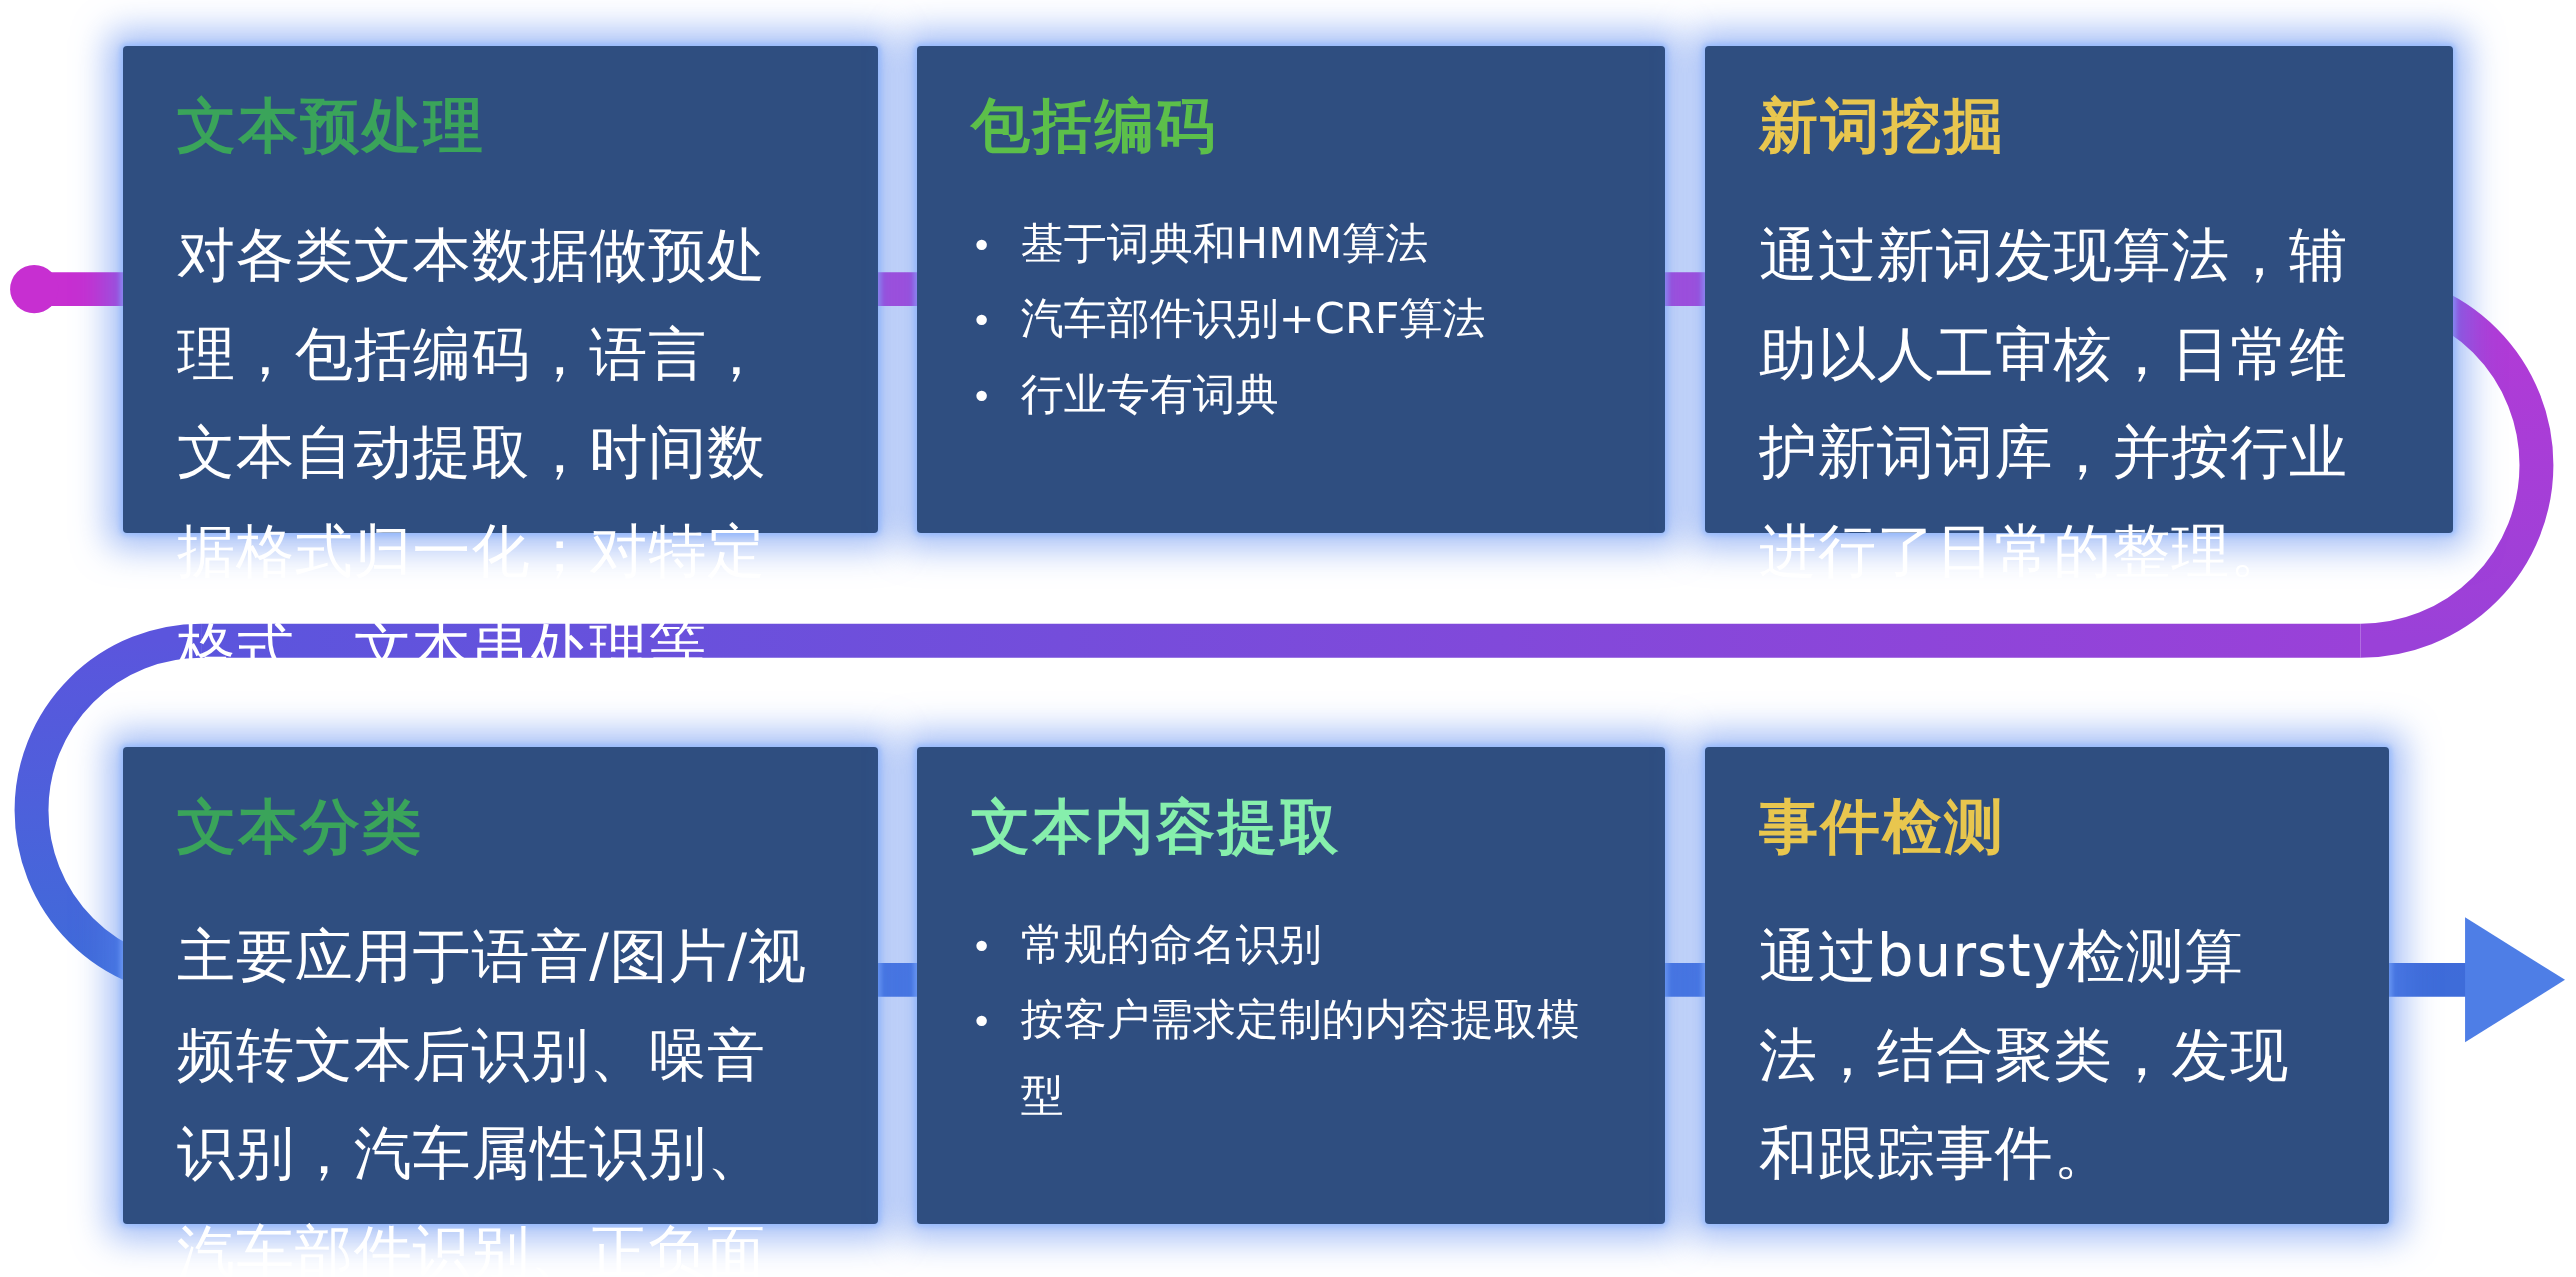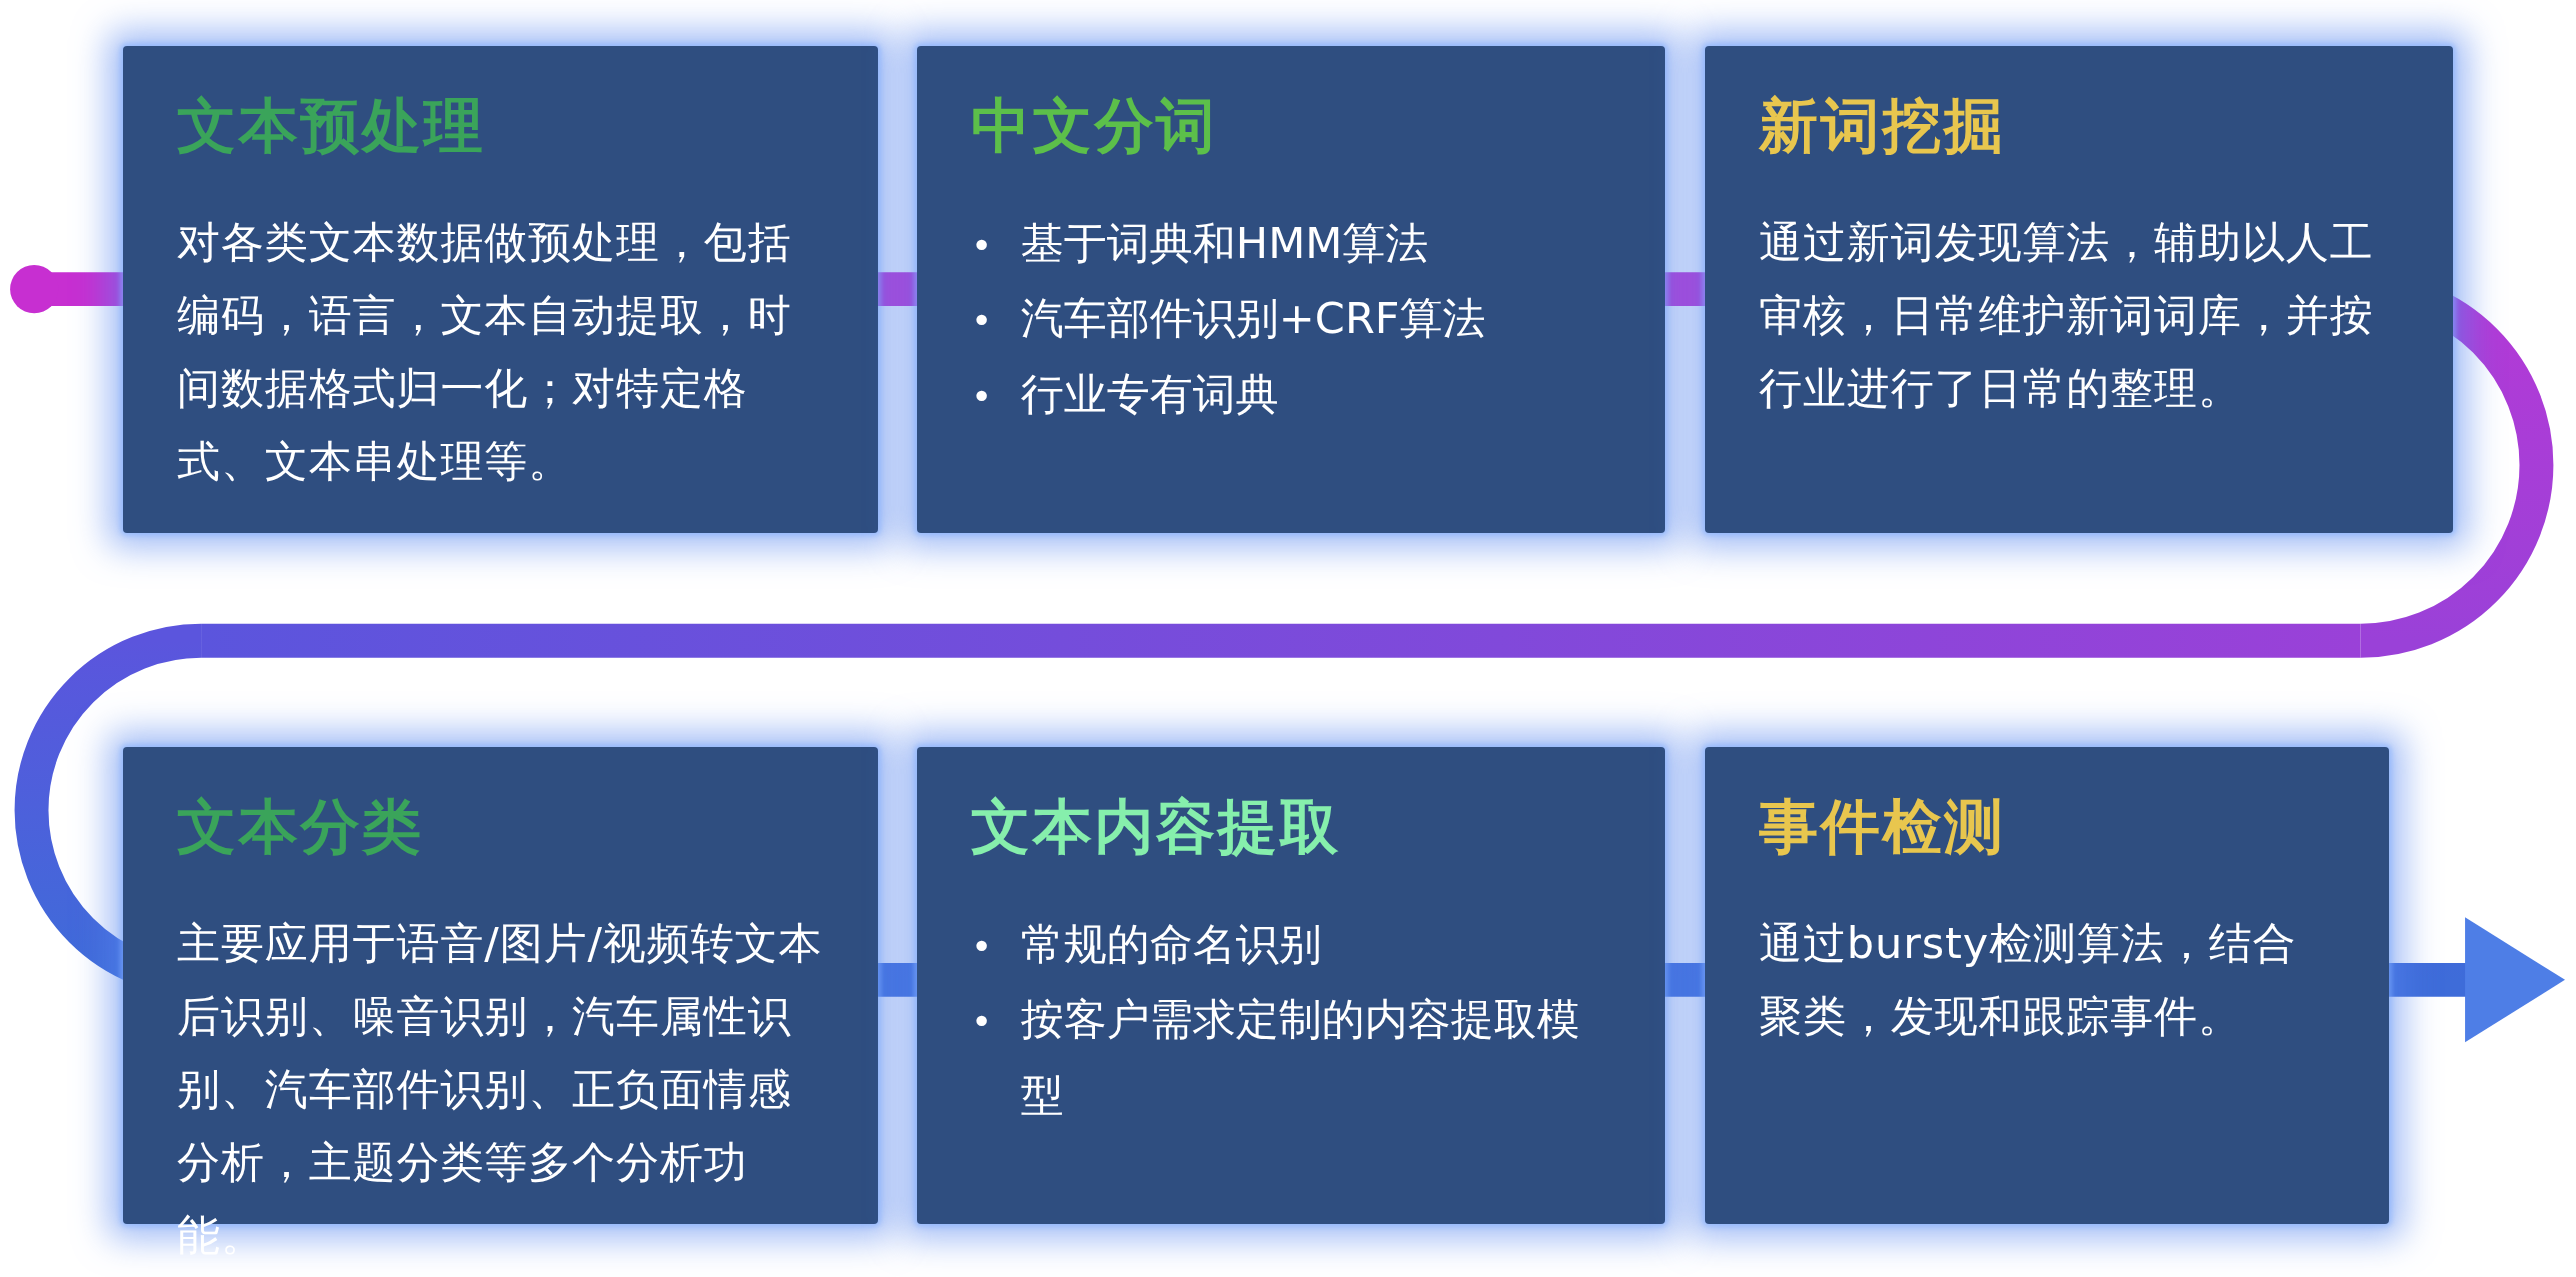--- a/index.html
+++ b/index.html
@@ -24,21 +24,21 @@
       0 0 5.4px 2.7px rgba(130, 175, 255, 0.55),
       0 0 34px 14.3px rgba(85, 133, 238, 0.55);
   }
   .card-title {
     font-size: 59px;
     font-weight: bold;
     letter-spacing: 2.7px;
     margin-bottom: 39px;
   }
   .card-body {
-    font-size: 43px;
+    font-size: 58px;
     line-height: 1.70;
     letter-spacing: 0.9px;
   }
   .card-bullets { list-style: none; }
   .bullet-item {
     display: flex;
     align-items: baseline;
     font-size: 43px;
     line-height: 1.75;
   }
@@ -81,21 +81,21 @@
     <circle cx="38" cy="324" r="27" fill="#C72FD1"></circle>
     <polygon points="2762,1028 2762,1168 2874,1098" fill="#4E7EE6"></polygon>
   </svg>
 
   <div class="card" style="left: 123px; top: 46px; width: 755px; height: 487px; background-color: rgb(47, 78, 128); color: rgb(255, 255, 255);">
     <h2 class="card-title" style="color: rgb(58, 164, 90);">文本预处理</h2>
     <p class="card-body">对各类文本数据做预处理，包括编码，语言，文本自动提取，时间数据格式归一化；对特定格式、文本串处理等。</p>
   </div>
 
   <div class="card" style="left: 917px; top: 46px; width: 748px; height: 487px; background-color: rgb(47, 78, 128); color: rgb(255, 255, 255);">
-    <h2 class="card-title" style="color: rgb(92, 191, 74);">中文分词</h2>
+    <h2 class="card-title" style="color: rgb(92, 191, 74);">包括编码</h2>
     <ul class="card-bullets">
       <li class="bullet-item">
         <span class="bullet-dot">•</span>
         <span class="bullet-text">基于词典和HMM算法</span>
       </li>
       <li class="bullet-item">
         <span class="bullet-dot">•</span>
         <span class="bullet-text">汽车部件识别+CRF算法</span>
       </li>
       <li class="bullet-item">

